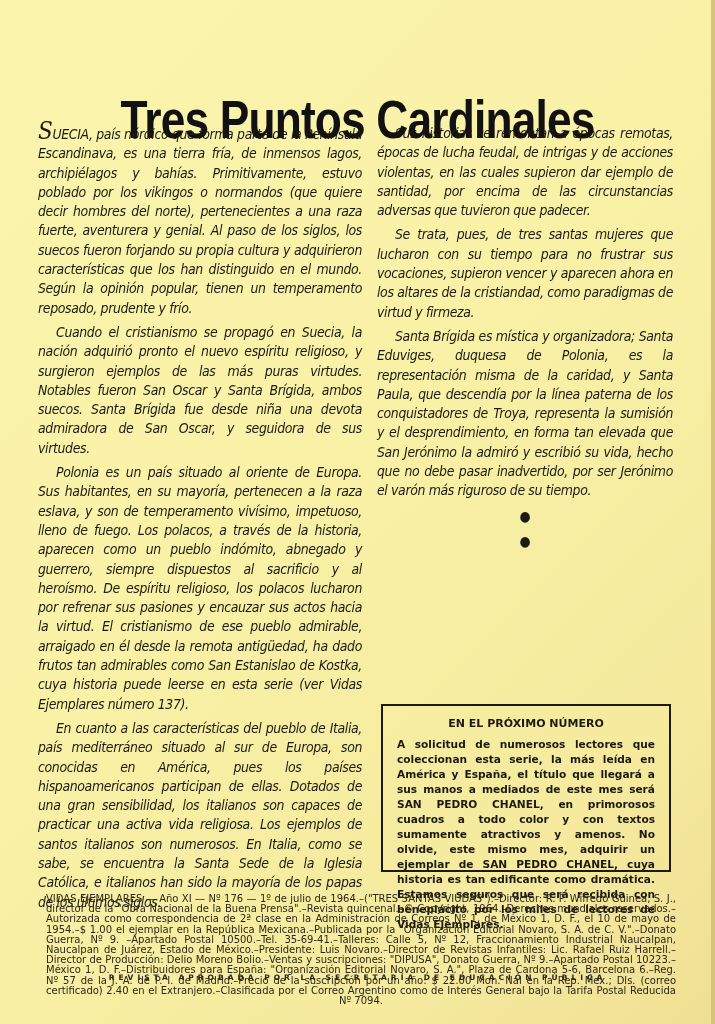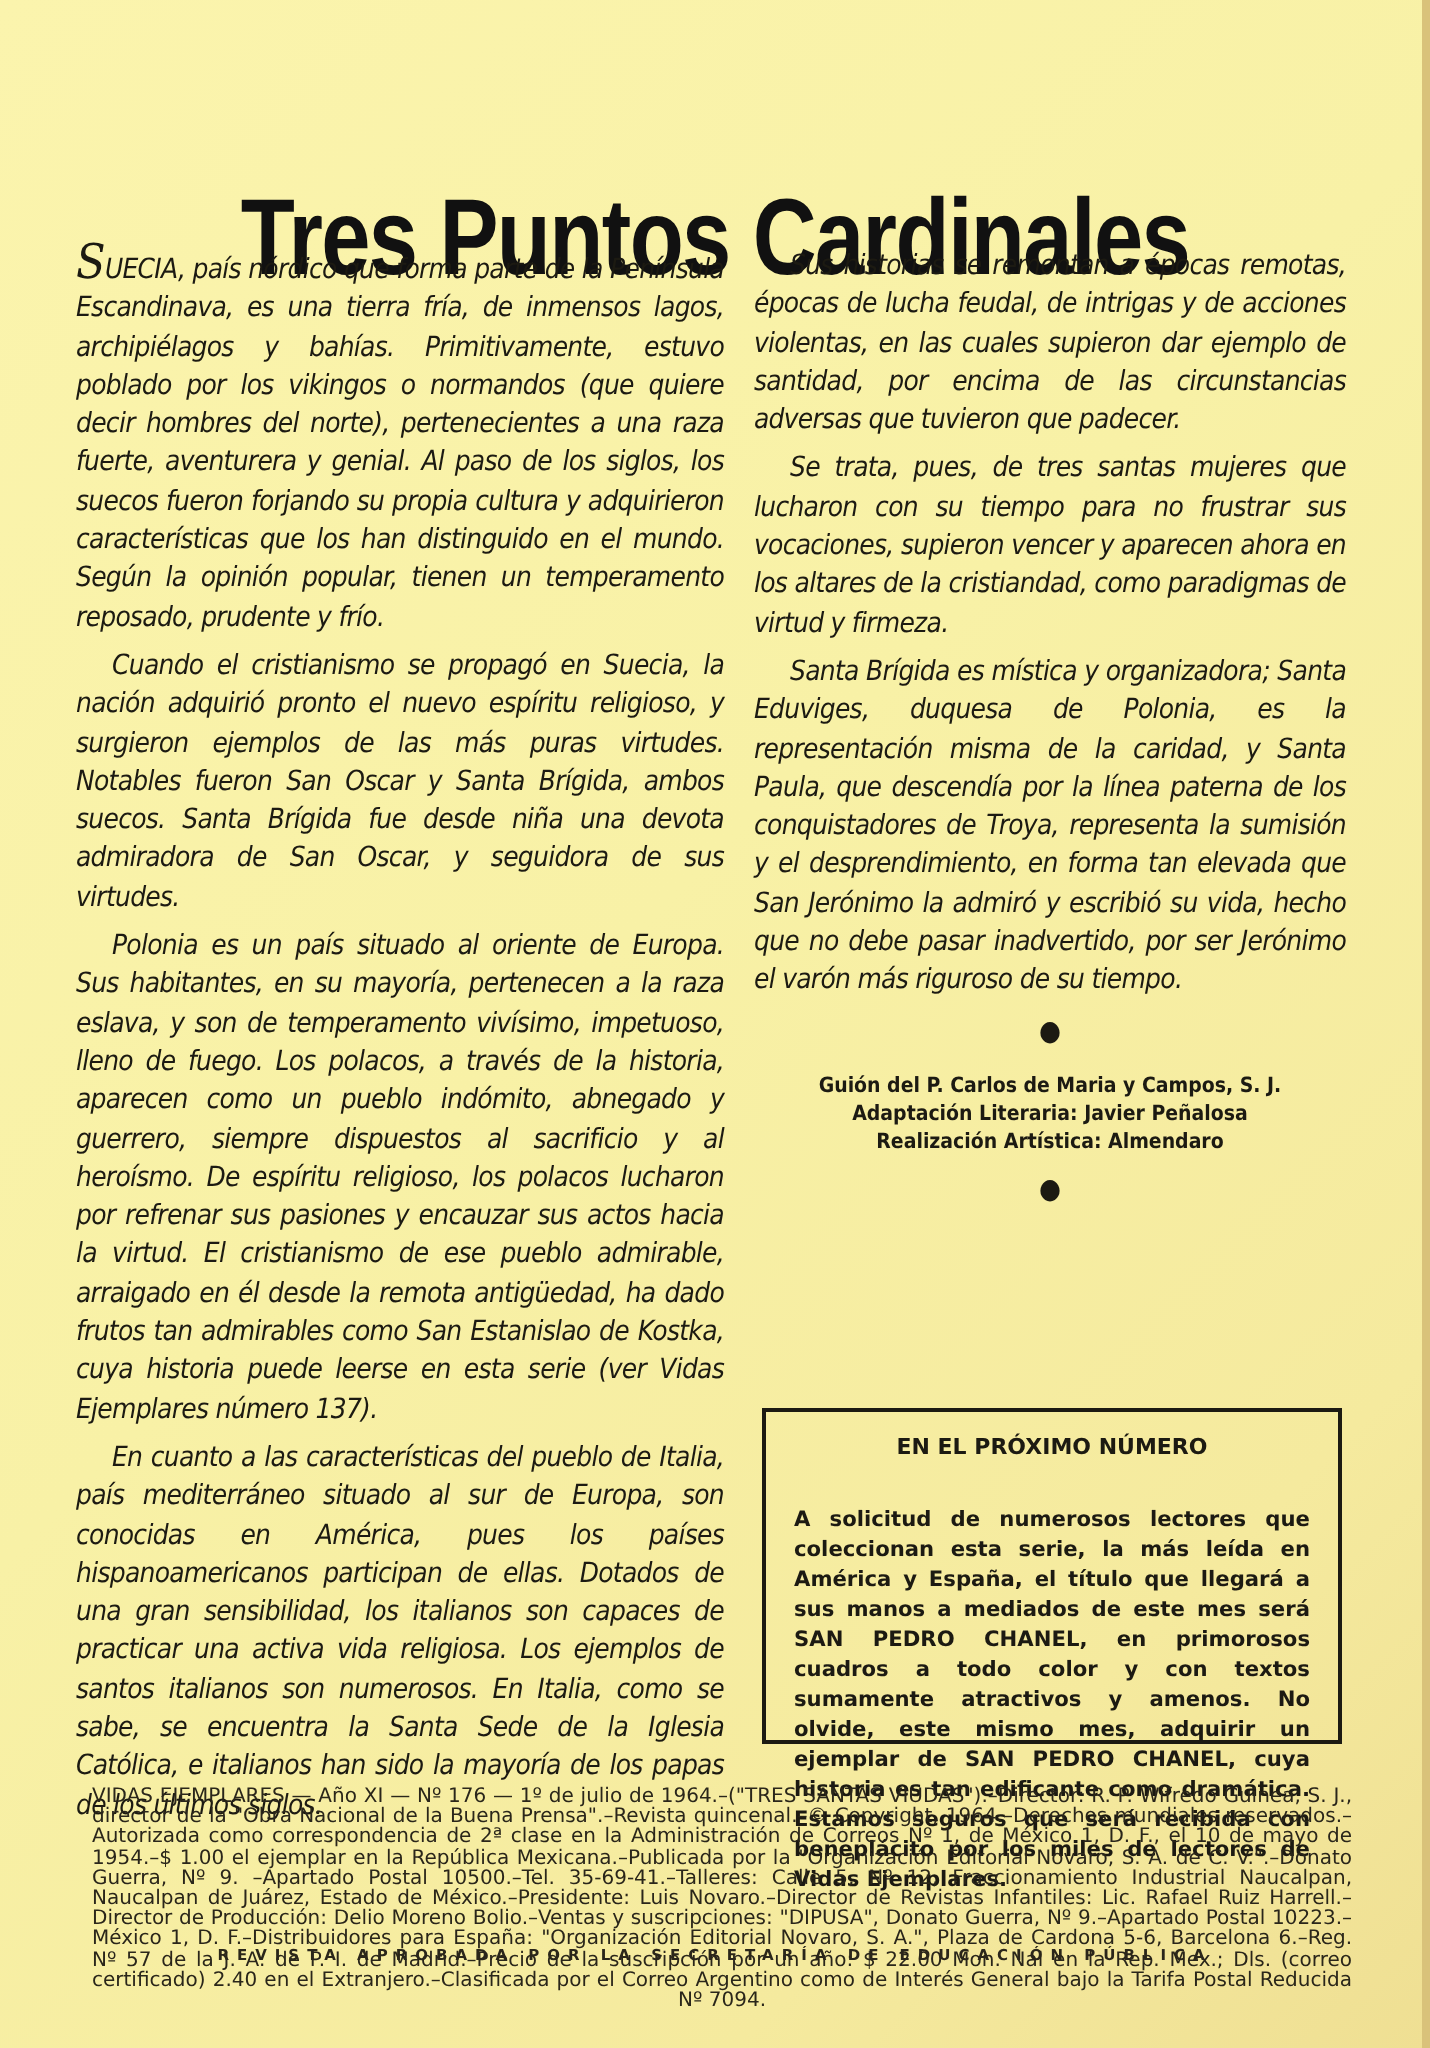--- a/index.html
+++ b/index.html
@@ -34,21 +34,21 @@
   .dropcap { font-size: 24px; line-height: 14px; font-family: "DejaVu Serif", serif; }
   .bullet { text-align: center; font-size: 14px; margin: 6px 0; }
   .credits { text-align: center; font-weight: bold; font-size: 10.5px; line-height: 14px; margin: 10px 0 8px 0; }
   .next-box {
     position: absolute; left: 381px; top: 704px; width: 290px; height: 168px;
     border: 2px solid #1c1a12; box-sizing: border-box;
     padding: 10px 14px;
     font-size: 10.6px; line-height: 15px; font-weight: bold;
     text-align: justify;
   }
-  .next-title { text-align: center; margin-bottom: 22px; font-size: 11px; }
+  .next-title { text-align: center; margin-bottom: 6px; font-size: 11px; }
   .footer {
     position: absolute; left: 46px; top: 894px; width: 630px;
     font-size: 10px; line-height: 10.2px; text-align: justify; text-align-last: center;
     color: #2a261a;
   }
   .approved {
     position: absolute; left: 0; right: 0; top: 973px;
     text-align: center; font-size: 7.5px; font-weight: bold; letter-spacing: 4px;
     color: #2a261a;
   }
@@ -65,25 +65,20 @@
   <p>Cuando el cristianismo se propagó en Suecia, la nación adquirió pronto el nuevo espíritu religioso, y surgieron ejemplos de las más puras virtudes. Notables fueron San Oscar y Santa Brígida, ambos suecos. Santa Brígida fue desde niña una devota admiradora de San Oscar, y seguidora de sus virtudes.</p>
   <p>Polonia es un país situado al oriente de Europa. Sus habitantes, en su mayoría, pertenecen a la raza eslava, y son de temperamento vivísimo, impetuoso, lleno de fuego. Los polacos, a través de la historia, aparecen como un pueblo indómito, abnegado y guerrero, siempre dispuestos al sacrificio y al heroísmo. De espíritu religioso, los polacos lucharon por refrenar sus pasiones y encauzar sus actos hacia la virtud. El cristianismo de ese pueblo admirable, arraigado en él desde la remota antigüedad, ha dado frutos tan admirables como San Estanislao de Kostka, cuya historia puede leerse en esta serie (ver Vidas Ejemplares número 137).</p>
   <p>En cuanto a las características del pueblo de Italia, país mediterráneo situado al sur de Europa, son conocidas en América, pues los países hispanoamericanos participan de ellas. Dotados de una gran sensibilidad, los italianos son capaces de practicar una activa vida religiosa. Los ejemplos de santos italianos son numerosos. En Italia, como se sabe, se encuentra la Santa Sede de la Iglesia Católica, e italianos han sido la mayoría de los papas de los últimos siglos.</p>
 </div>
 
 <div class="col col-right">
   <p>Sus historias se remontan a épocas remotas, épocas de lucha feudal, de intrigas y de acciones violentas, en las cuales supieron dar ejemplo de santidad, por encima de las circunstancias adversas que tuvieron que padecer.</p>
   <p>Se trata, pues, de tres santas mujeres que lucharon con su tiempo para no frustrar sus vocaciones, supieron vencer y aparecen ahora en los altares de la cristiandad, como paradigmas de virtud y firmeza.</p>
   <p>Santa Brígida es mística y organizadora; Santa Eduviges, duquesa de Polonia, es la representación misma de la caridad, y Santa Paula, que descendía por la línea paterna de los conquistadores de Troya, representa la sumisión y el desprendimiento, en forma tan elevada que San Jerónimo la admiró y escribió su vida, hecho que no debe pasar inadvertido, por ser Jerónimo el varón más riguroso de su tiempo.</p>
   <div class="bullet">●</div>
-  <div class="credits">
-    <div>Guión del P. Carlos de Maria y Campos, S. J.</div>
-    <div>Adaptación Literaria: Javier Peñalosa</div>
-    <div>Realización Artística: Almendaro</div>
-  </div>
   <div class="bullet">●</div>
 </div>
 
 <div class="next-box">
   <div class="next-title">EN EL PRÓXIMO NÚMERO</div>
   <div>A solicitud de numerosos lectores que coleccionan esta serie, la más leída en América y España, el título que llegará a sus manos a mediados de este mes será SAN PEDRO CHANEL, en primorosos cuadros a todo color y con textos sumamente atractivos y amenos. No olvide, este mismo mes, adquirir un ejemplar de SAN PEDRO CHANEL, cuya historia es tan edificante como dramática. Estamos seguros que será recibida con beneplácito por los miles de lectores de Vidas Ejemplares.</div>
 </div>
 
 <div class="footer">VIDAS EJEMPLARES — Año XI — Nº 176 — 1º de julio de 1964.–("TRES SANTAS VIUDAS").–Director: R. P. Wifredo Guinea, S. J., director de la "Obra Nacional de la Buena Prensa".–Revista quincenal.–© Copyright, 1964.–Derechos mundiales reservados.–Autorizada como correspondencia de 2ª clase en la Administración de Correos Nº 1, de México 1, D. F., el 10 de mayo de 1954.–$ 1.00 el ejemplar en la República Mexicana.–Publicada por la "Organización Editorial Novaro, S. A. de C. V.".–Donato Guerra, Nº 9. –Apartado Postal 10500.–Tel. 35-69-41.–Talleres: Calle 5, Nº 12, Fraccionamiento Industrial Naucalpan, Naucalpan de Juárez, Estado de México.–Presidente: Luis Novaro.–Director de Revistas Infantiles: Lic. Rafael Ruiz Harrell.–Director de Producción: Delio Moreno Bolio.–Ventas y suscripciones: "DIPUSA", Donato Guerra, Nº 9.–Apartado Postal 10223.–México 1, D. F.–Distribuidores para España: "Organización Editorial Novaro, S. A.", Plaza de Cardona 5-6, Barcelona 6.–Reg. Nº 57 de la J. A. de P. I. de Madrid.–Precio de la suscripción por un año: $ 22.00 Mon. Nal en la Rep. Mex.; Dls. (correo certificado) 2.40 en el Extranjero.–Clasificada por el Correo Argentino como de Interés General bajo la Tarifa Postal Reducida Nº 7094.</div>
 <div class="approved">REVISTA APROBADA POR LA SECRETARÍA DE EDUCACIÓN PÚBLICA</div>

